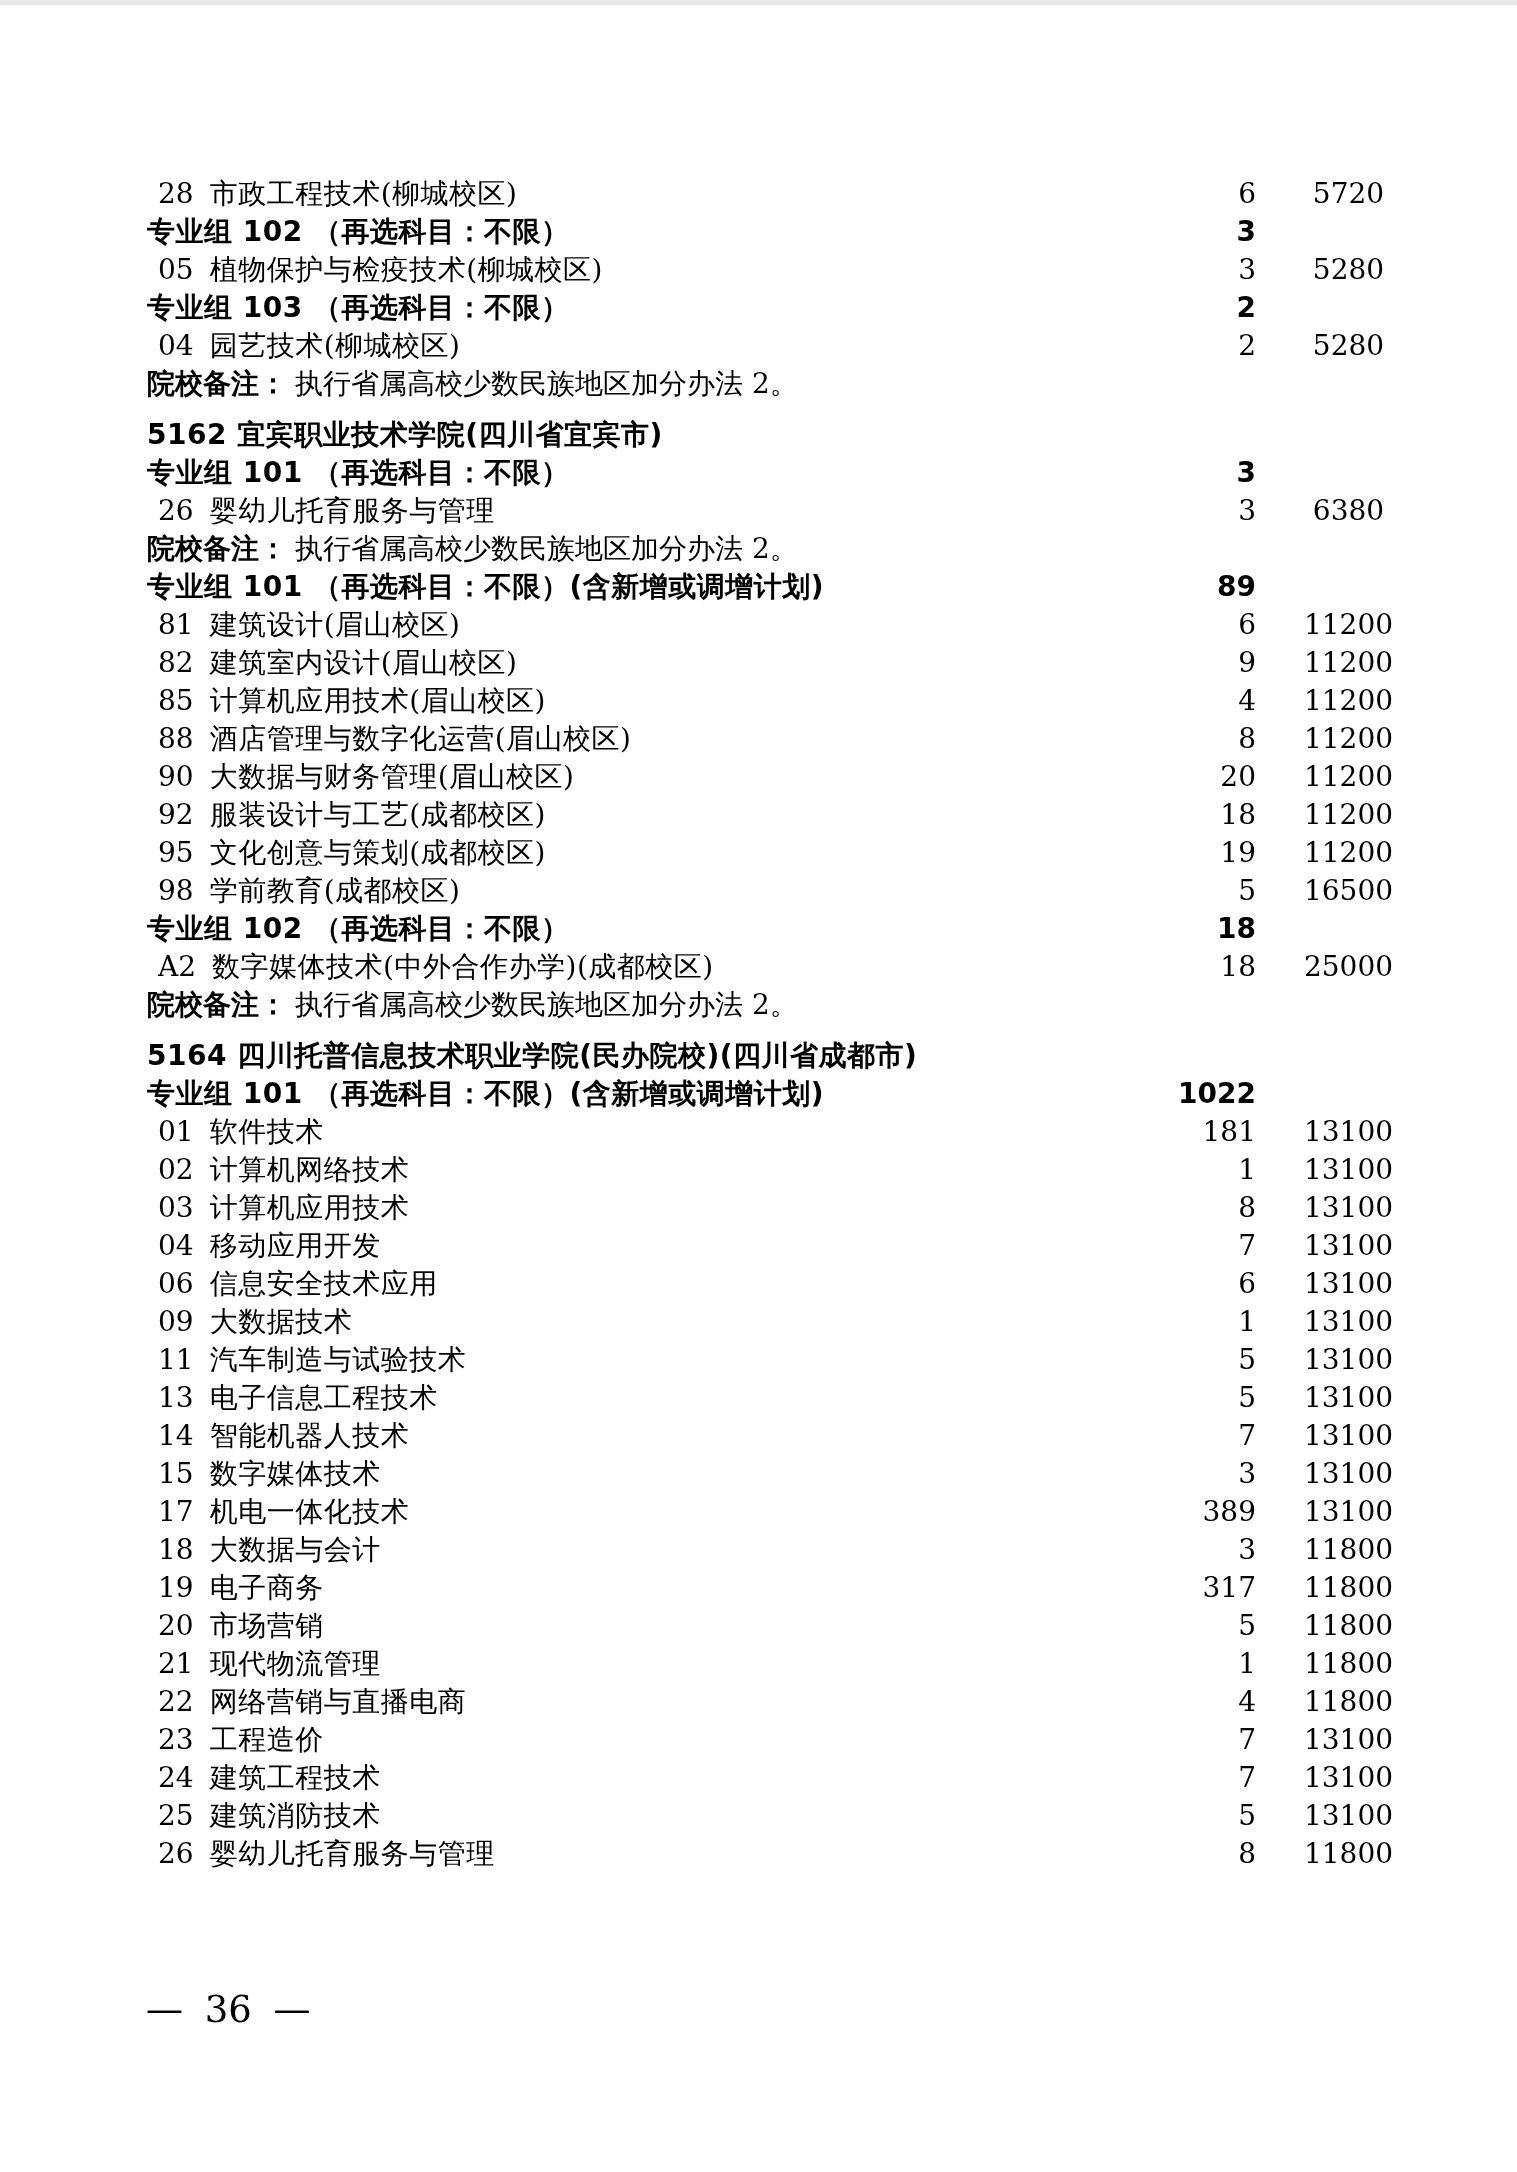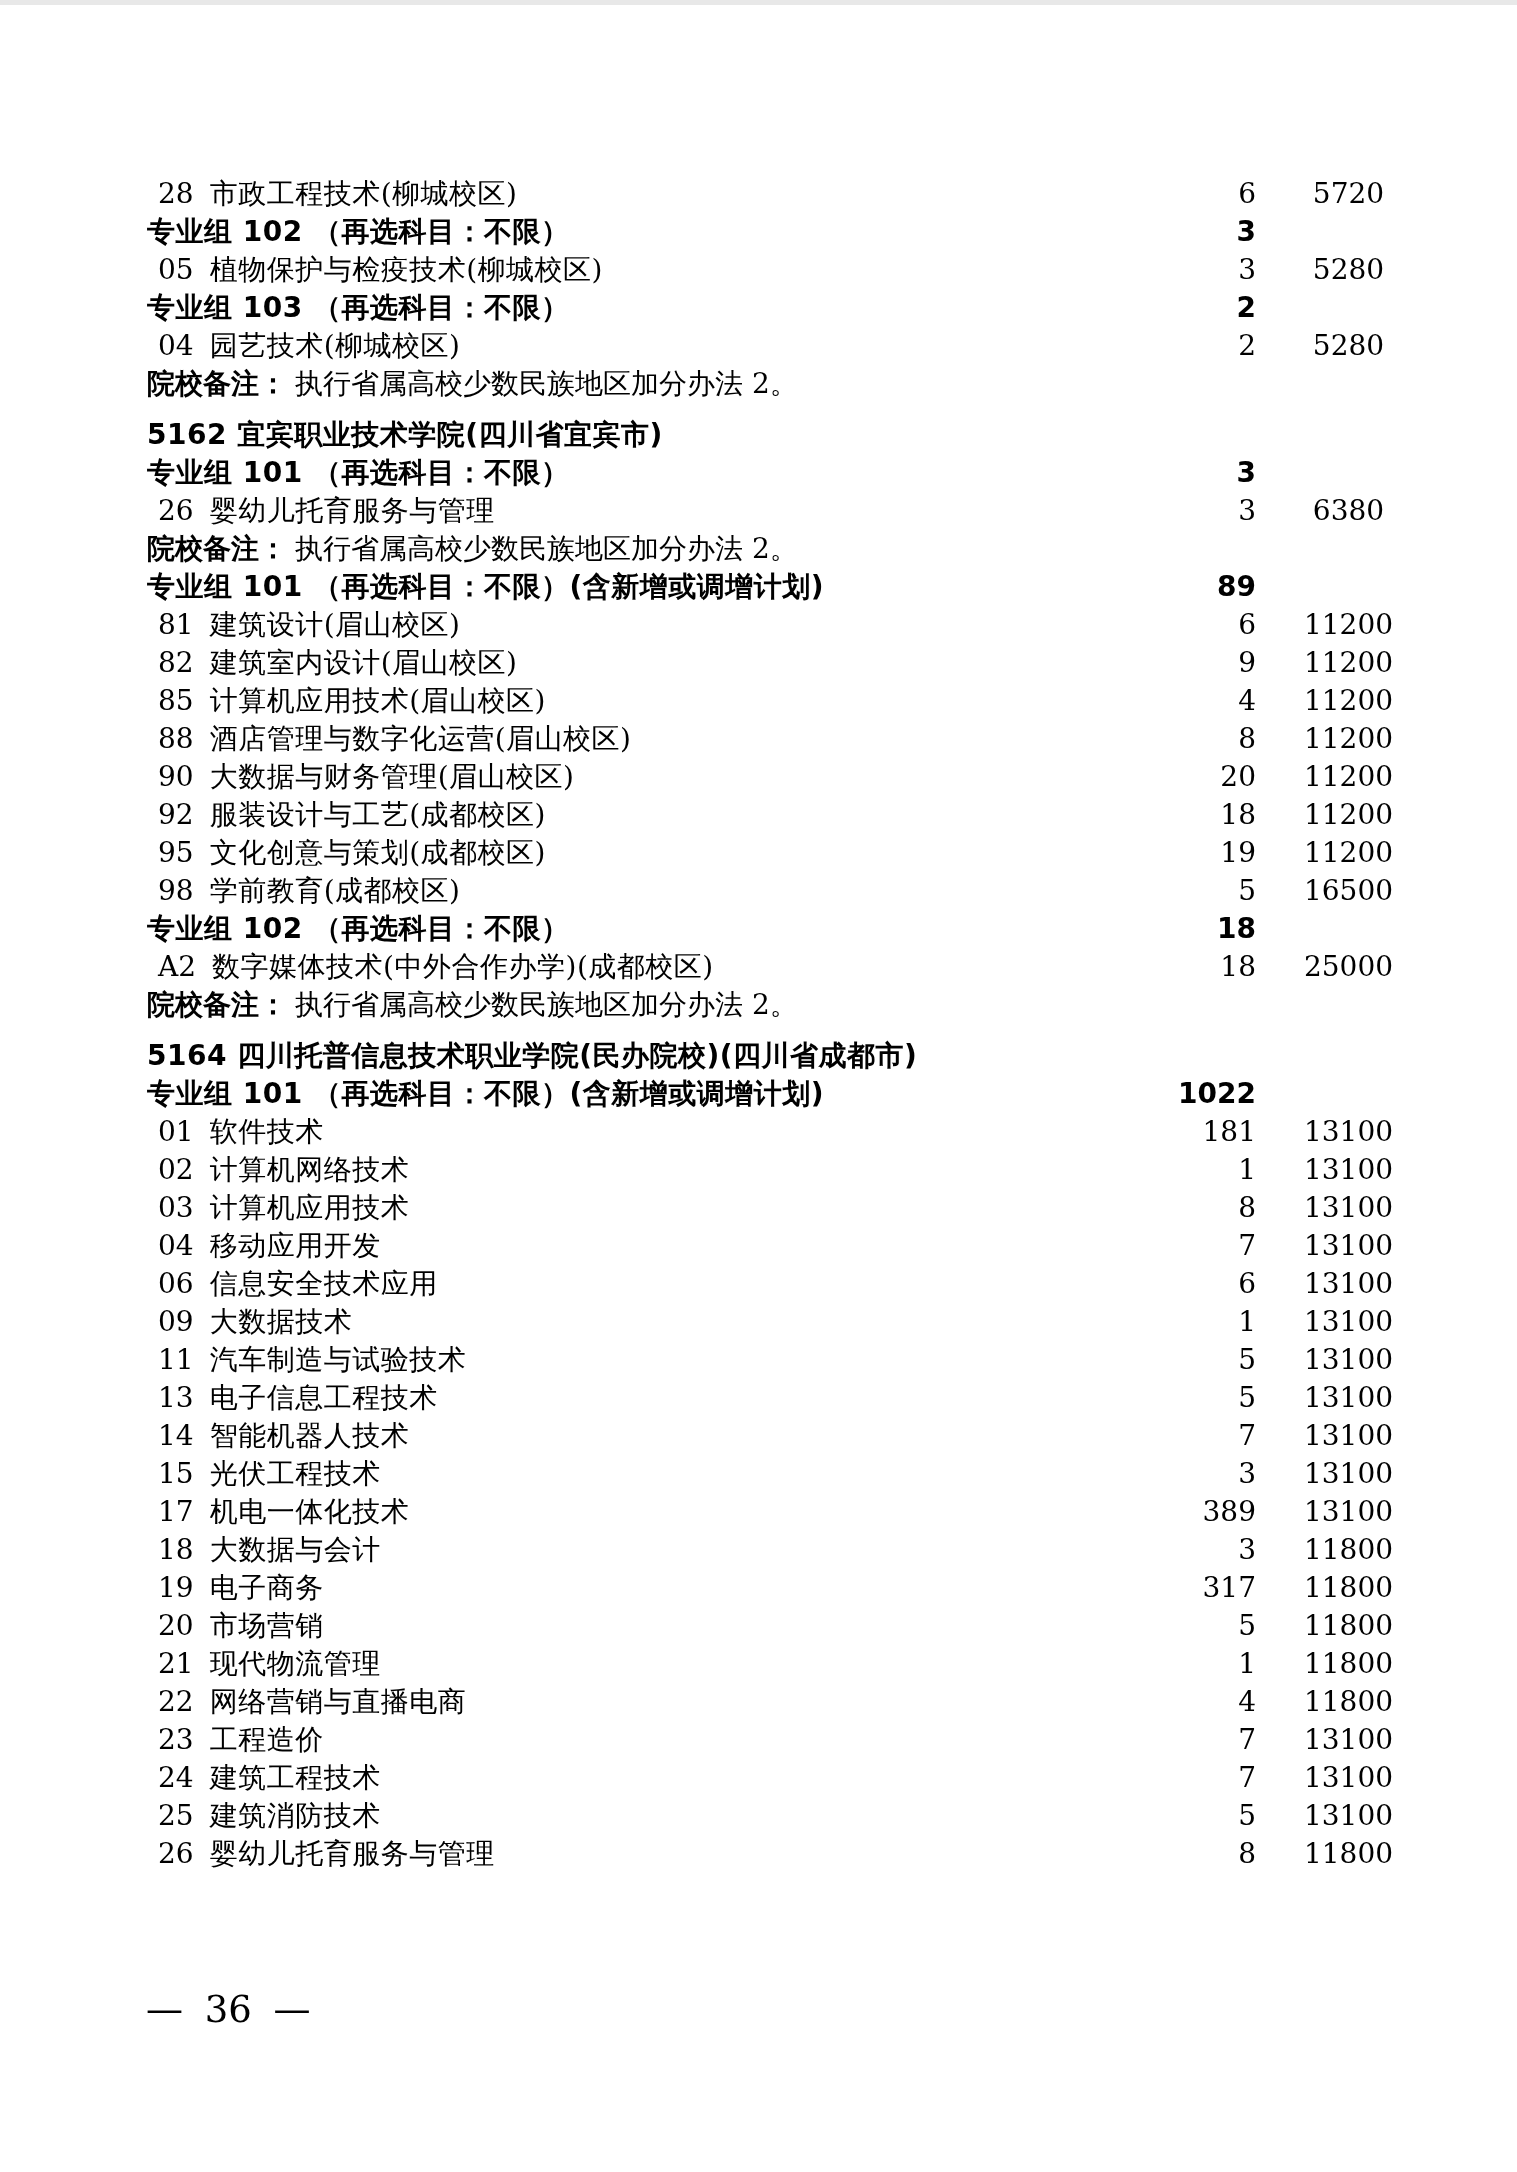--- a/index.html
+++ b/index.html
@@ -208,21 +208,21 @@
     <span class="left"><span class="code">13</span><span class="name">电子信息工程技术</span></span>
     <span class="quota">5</span>
     <span class="fee">13100</span>
   </div>
       <div class="row major">
     <span class="left"><span class="code">14</span><span class="name">智能机器人技术</span></span>
     <span class="quota">7</span>
     <span class="fee">13100</span>
   </div>
       <div class="row major">
-    <span class="left"><span class="code">15</span><span class="name">光伏工程技术</span></span>
+    <span class="left"><span class="code">15</span><span class="name">数字媒体技术</span></span>
     <span class="quota">3</span>
     <span class="fee">13100</span>
   </div>
       <div class="row major">
     <span class="left"><span class="code">17</span><span class="name">机电一体化技术</span></span>
     <span class="quota">389</span>
     <span class="fee">13100</span>
   </div>
       <div class="row major">
     <span class="left"><span class="code">18</span><span class="name">大数据与会计</span></span>

